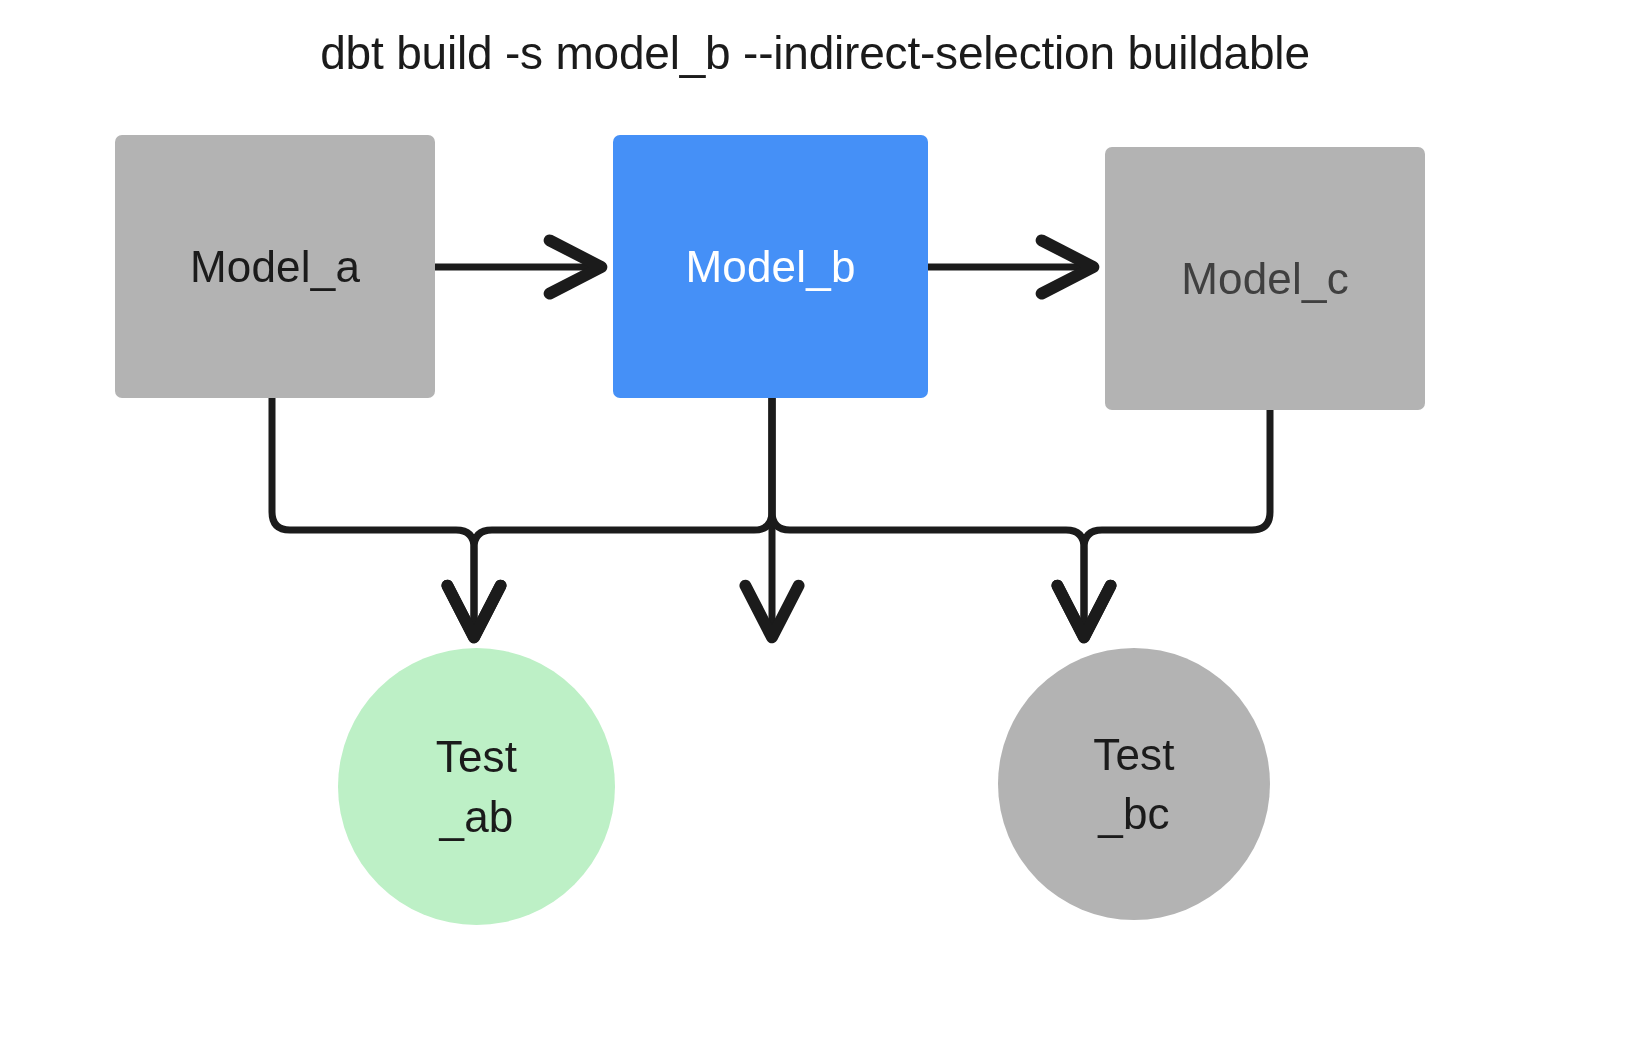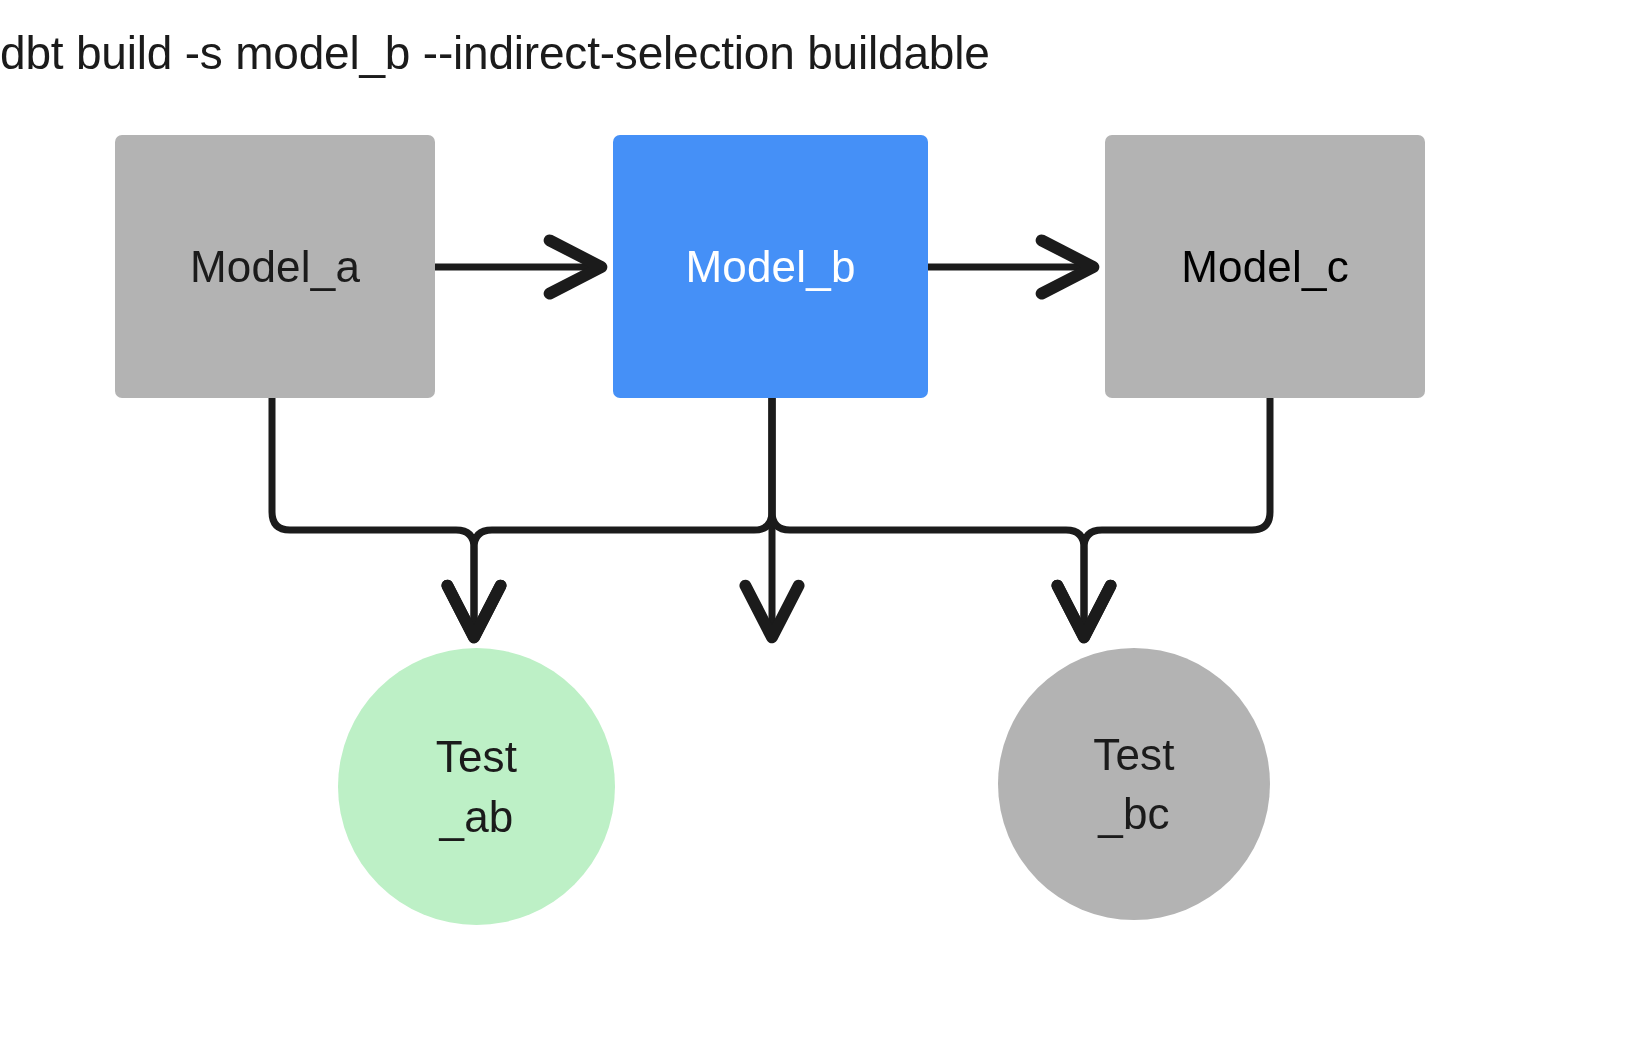--- a/index.html
+++ b/index.html
@@ -15,20 +15,21 @@
     width: 1630px;
     height: 1060px;
     background: #ffffff;
     overflow: hidden;
   }
   #title {
     position: absolute;
     left: 0;
     top: 26px;
     width: 1630px;
+    text-align: center;
     font-size: 46px;
     font-weight: 400;
     color: #1b1b1b;
     letter-spacing: -0.2px;
     white-space: pre;
   }
   .node-box {
     position: absolute;
     border-radius: 7px;
     display: flex;
@@ -99,21 +100,21 @@
   </svg>
 
   <div class="node-box" style="left:115px; top:135px; width:320px; height:263px; background:#b3b3b3; color:#1b1b1b;">
     <span>Model_a</span>
   </div>
 
   <div class="node-box" style="left:613px; top:135px; width:315px; height:263px; background:#4590f7; color:#ffffff;">
     <span>Model_b</span>
   </div>
 
-  <div class="node-box" style="left:1105px; top:135px; width:320px; height:263px; background:#b3b3b3; color:#000000;">
+  <div class="node-box" style="left:1105px; top:147px; width:320px; height:263px; background:#b3b3b3; color:#404040;">
     <span>Model_c</span>
   </div>
 
   <div class="node-circle" style="left:338px; top:648px; width:277px; height:277px; background:#bdf0c6; color:#1b1b1b;">
     <span class="ln">Test</span>
     <span class="ln">_ab</span>
   </div>
 
 
   <div class="node-circle" style="left:998px; top:648px; width:272px; height:272px; background:#b3b3b3; color:#1b1b1b;">

